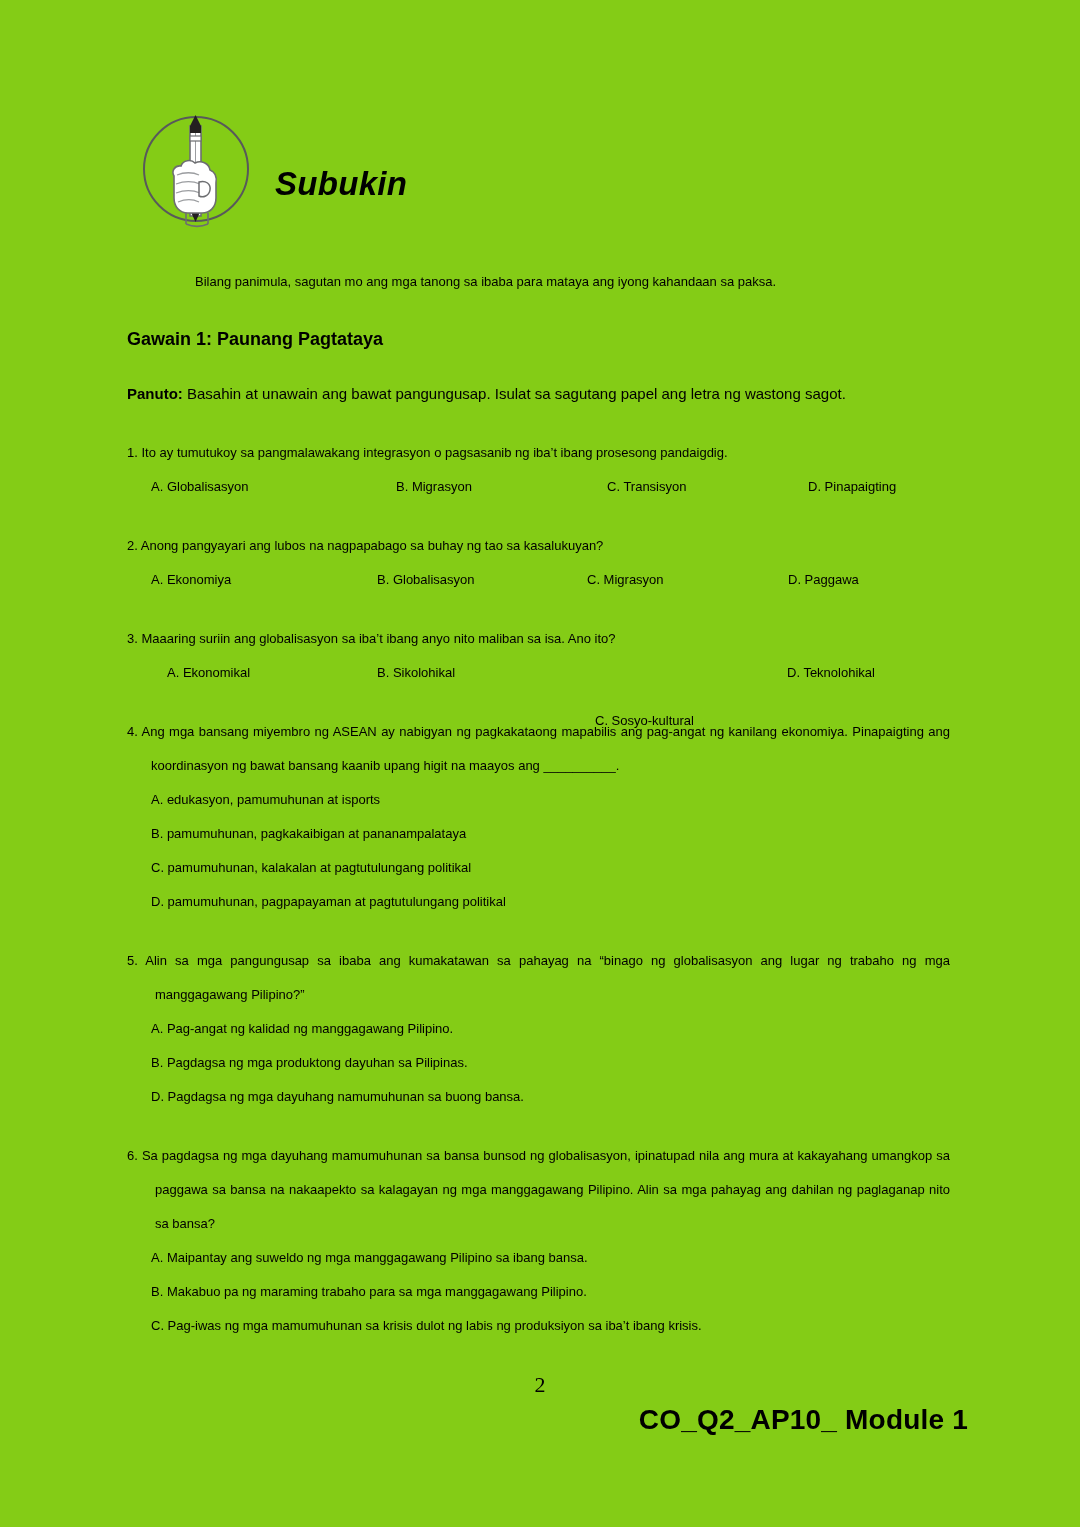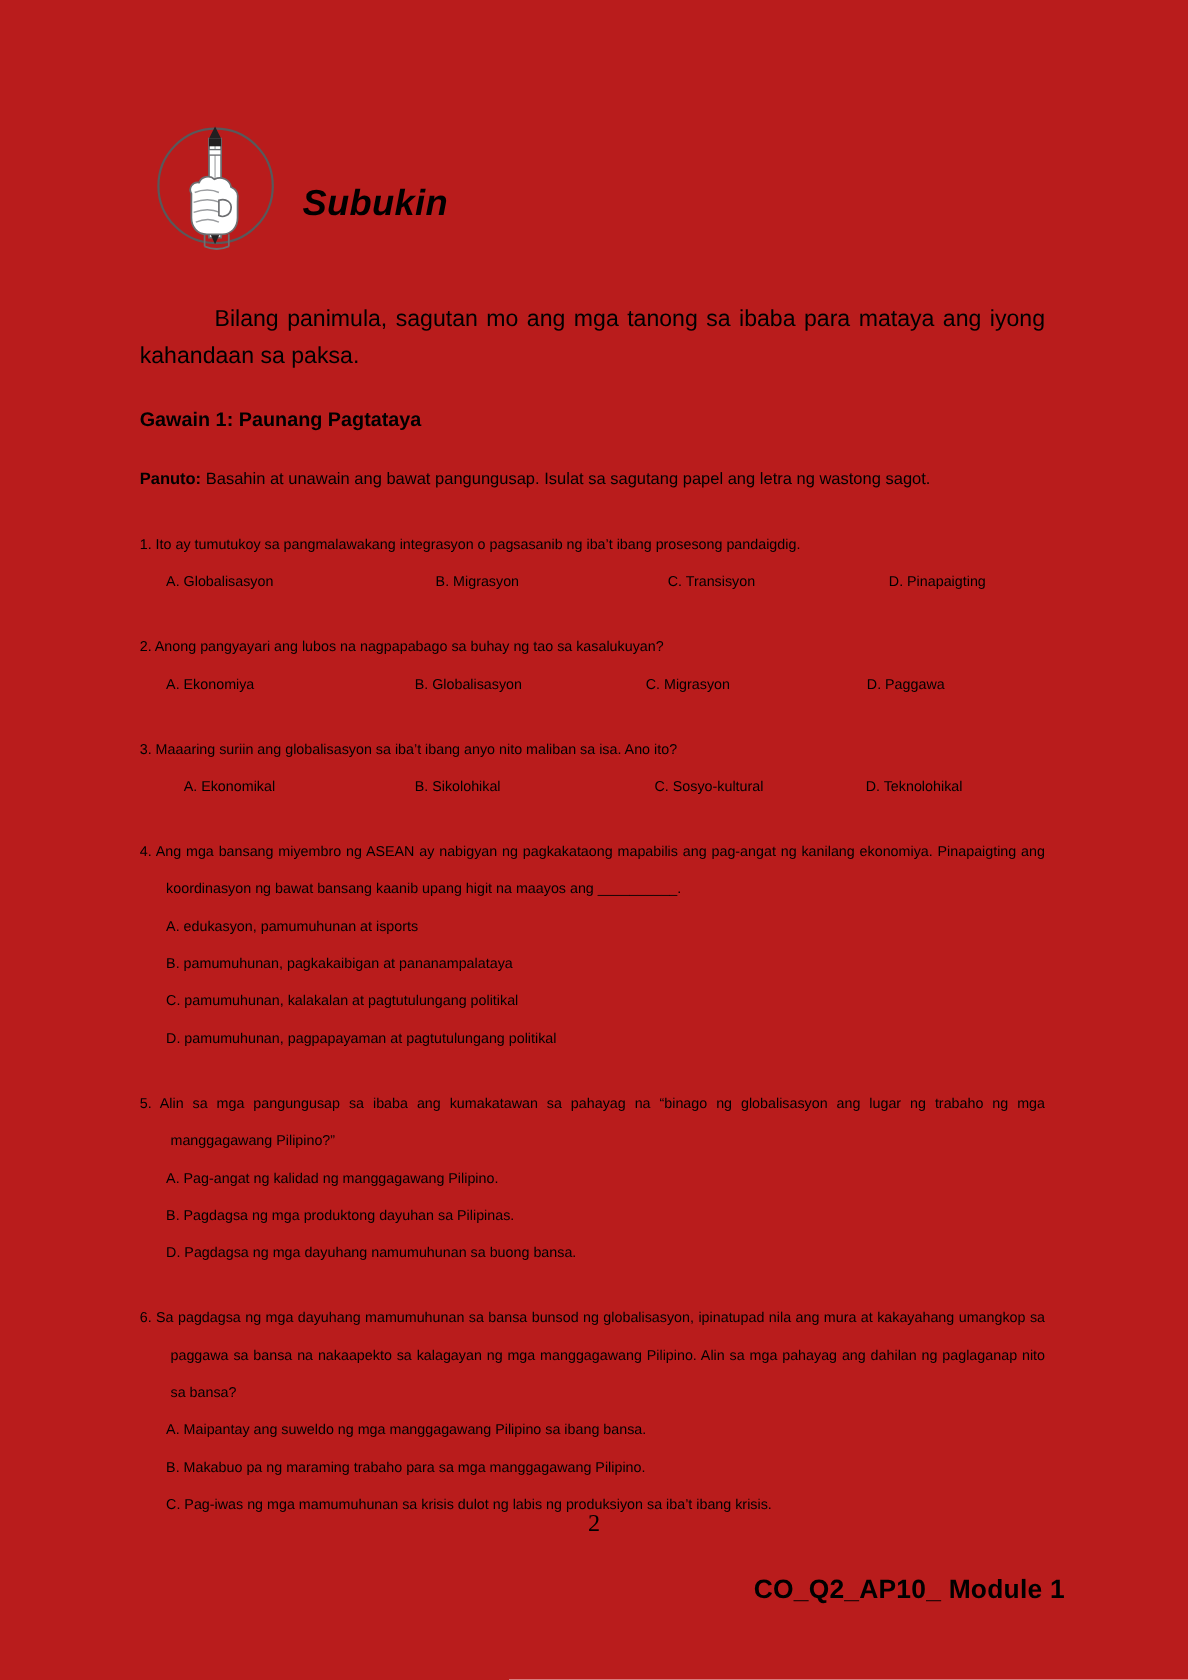--- a/index.html
+++ b/index.html
@@ -8,21 +8,21 @@
     background: #ffffff;
   }
   body {
     font-family: "Liberation Sans", sans-serif;
     color: #000000;
   }
   .page {
     position: relative;
     width: 1080px;
     height: 1527px;
-    background: #b91c1c;
+    background: #84cc16;
     overflow: hidden;
   }
   .content {
     position: absolute;
     left: 127px;
     top: 0;
     width: 823px;
   }
 
   
@@ -43,21 +43,21 @@
     left: 148px;
     top: 53px;
     font-size: 33px;
     font-weight: bold;
     font-style: italic;
     letter-spacing: 0.3px;
   }
 
   
   .intro {
-    font-size: 21px;
+    font-size: 13px;
     line-height: 34px;
     text-align: justify;
     text-indent: 68px;
   }
   .section-head {
     font-size: 18px;
     font-weight: bold;
     margin-top: 30px;
   }
   .panuto {
@@ -118,24 +118,23 @@
     top: 1372px;
     width: 1080px;
     text-align: center;
     font-family: "Liberation Serif", serif;
     font-size: 22px;
   }
   .footer-code {
     position: absolute;
     right: 112px;
     top: 1404px;
-    font-size: 24px;
+    font-size: 28px;
     font-weight: bold;
     letter-spacing: 0.2px;
-    margin-top: 28px;
   }
 </style>
 </head>
 <body>
 
 <div class="page">
 
   <div class="content">
 
     <div class="header">
@@ -207,21 +206,21 @@
         <span class="ch" style="left:637px;">D. Paggawa</span>
       </div>
     </div>
 
     <div class="q">
       <div class="q-stem"><span>3.</span>
         <span>Maaaring suriin ang globalisasyon sa iba’t ibang anyo nito maliban sa isa. Ano ito?</span></div>
       <div class="choices-row">
         <span class="ch" style="left:16px;">A. Ekonomikal</span>
         <span class="ch" style="left:226px;">B. Sikolohikal</span>
-        <span class="ch" style="left:444px;">C. Sosyo-kultural</span>
+        <span class="ch" style="left:444px;margin-top:48px;">C. Sosyo-kultural</span>
         <span class="ch" style="left:636px;">D. Teknolohikal</span>
       </div>
     </div>
 
     <div class="q">
       <div class="q-stem justify"><span>4.</span>
         <span>Ang mga bansang miyembro ng ASEAN ay nabigyan ng pagkakataong mapabilis ang pag-angat ng kanilang ekonomiya. Pinapaigting ang koordinasyon ng bawat bansang kaanib upang higit na maayos ang __________.</span></div>
       <div class="choices-stack">
         <div class="ch">A. edukasyon, pamumuhunan at isports</div>
         <div class="ch">B. pamumuhunan, pagkakaibigan at pananampalataya</div>

